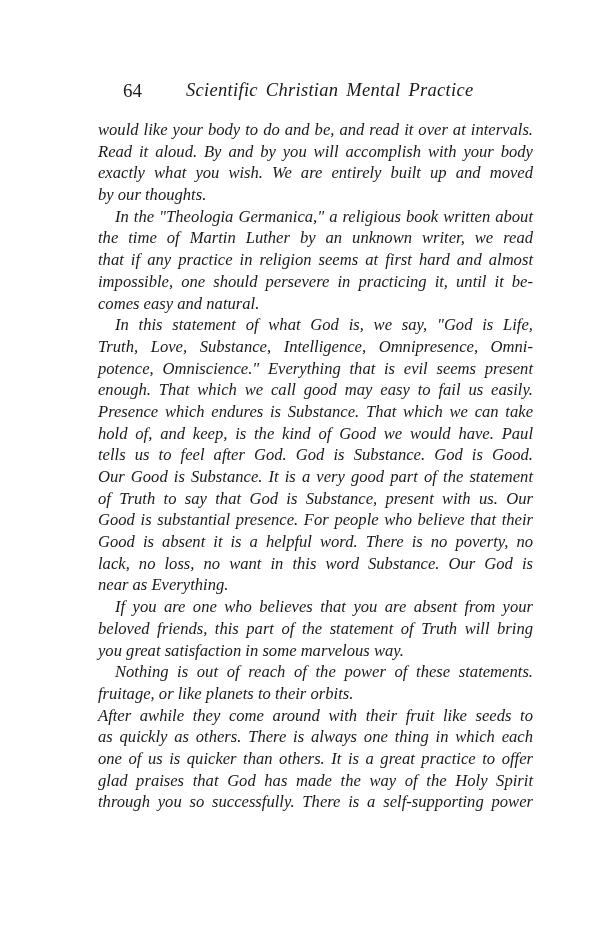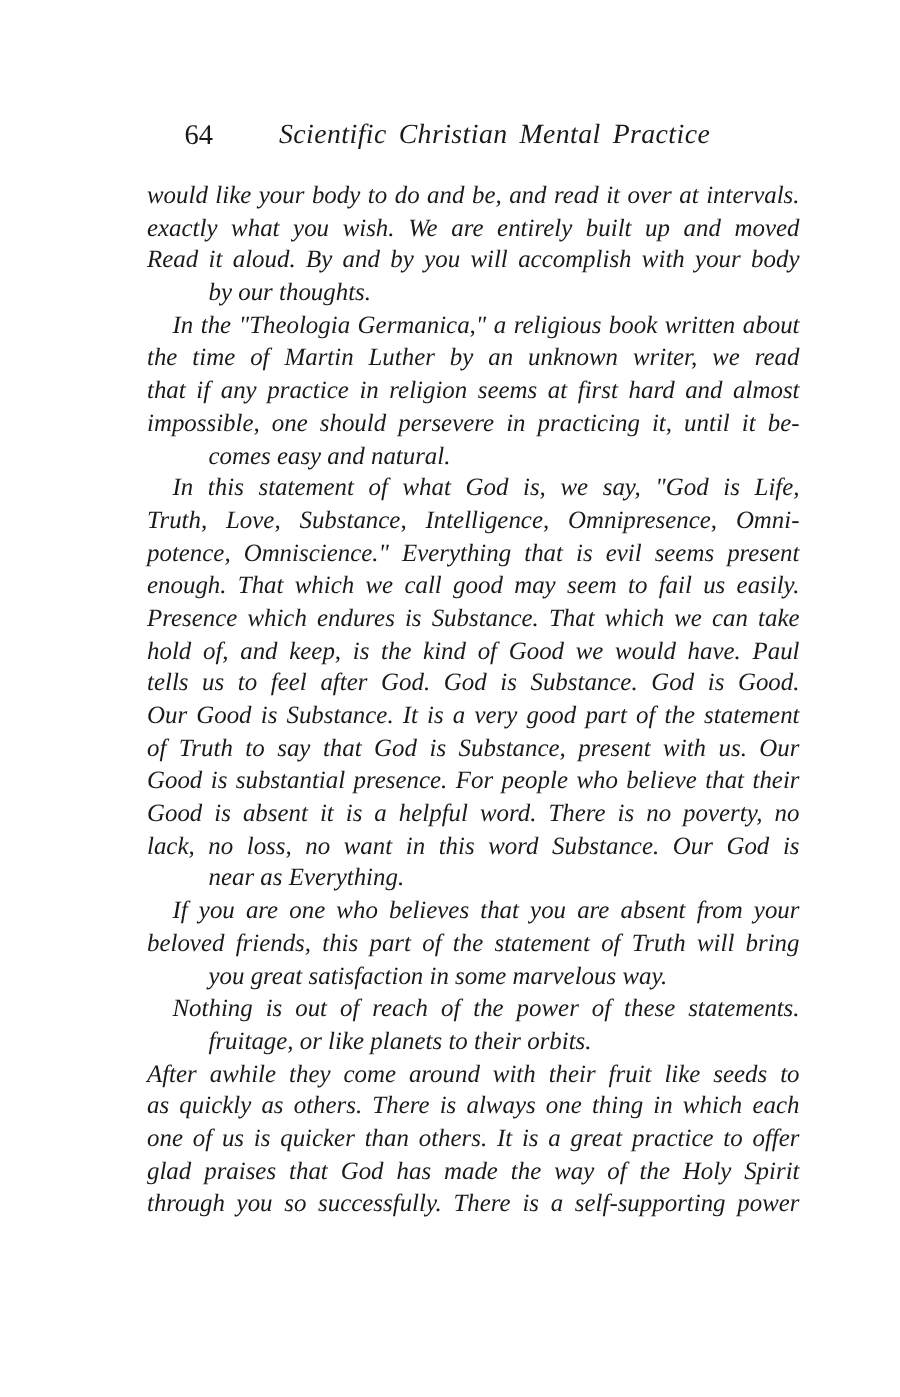--- a/index.html
+++ b/index.html
@@ -9,45 +9,45 @@
   }
   .page { position: absolute; left: 98px; top: 0; width: 435px; }
   .header { position: absolute; top: 80px; left: 0; width: 435px; height: 24px; }
   .page-num { position: absolute; left: 0; top: 0; font-size: 19px; margin-left: 25px; }
   .running-title { position: absolute; left: 88px; top: 0; font-size: 18.5px; font-style: italic; letter-spacing: 0.3px; word-spacing: 3px; }
   .body-text { position: absolute; top: 119px; left: 0; width: 435px; font-style: italic; }
   .line {
     display: block; height: 21.7px; line-height: 21.7px; font-size: 16.6px;
     text-align: justify; text-align-last: justify; white-space: nowrap; overflow: visible;
   }
-  .line.last { text-align-last: left; margin-left: 41px; }
+  .line.last { text-align-last: left; }
   .line.indent { padding-left: 17px; }
 </style>
 </head>
 <body>
 
 <div class="page">
   <div class="header">
     <span class="page-num">64</span>
     <span class="running-title">Scientific Christian Mental Practice</span>
   </div>
   <div class="body-text" id="body-text">
       <span class="line">would like your body to do and be, and read it over at intervals.</span>
+      <span class="line">Read it aloud. By and by you will accomplish with your body</span>
       <span class="line">exactly what you wish. We are entirely built up and moved</span>
-      <span class="line">Read it aloud. By and by you will accomplish with your body</span>
       <span class="line last">by our thoughts.</span>
       <span class="line indent">In the "Theologia Germanica," a religious book written about</span>
       <span class="line">the time of Martin Luther by an unknown writer, we read</span>
       <span class="line">that if any practice in religion seems at first hard and almost</span>
       <span class="line">impossible, one should persevere in practicing it, until it be-</span>
       <span class="line last">comes easy and natural.</span>
       <span class="line indent">In this statement of what God is, we say, "God is Life,</span>
       <span class="line">Truth, Love, Substance, Intelligence, Omnipresence, Omni-</span>
       <span class="line">potence, Omniscience." Everything that is evil seems present</span>
-      <span class="line">enough. That which we call good may seem to fail us easily.</span>
+      <span class="line">enough. That which we call good may easy to fail us easily.</span>
       <span class="line">Presence which endures is Substance. That which we can take</span>
       <span class="line">hold of, and keep, is the kind of Good we would have. Paul</span>
       <span class="line">tells us to feel after God. God is Substance. God is Good.</span>
       <span class="line">Our Good is Substance. It is a very good part of the statement</span>
       <span class="line">of Truth to say that God is Substance, present with us. Our</span>
       <span class="line">Good is substantial presence. For people who believe that their</span>
       <span class="line">Good is absent it is a helpful word. There is no poverty, no</span>
       <span class="line">lack, no loss, no want in this word Substance. Our God is</span>
       <span class="line last">near as Everything.</span>
       <span class="line indent">If you are one who believes that you are absent from your</span>

